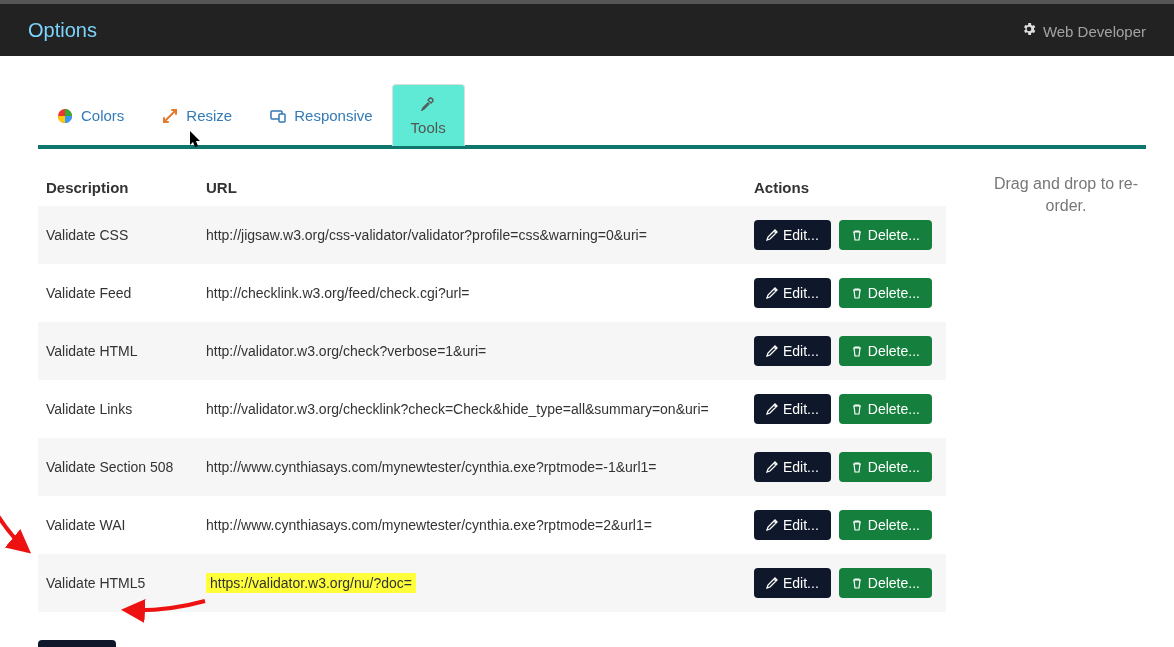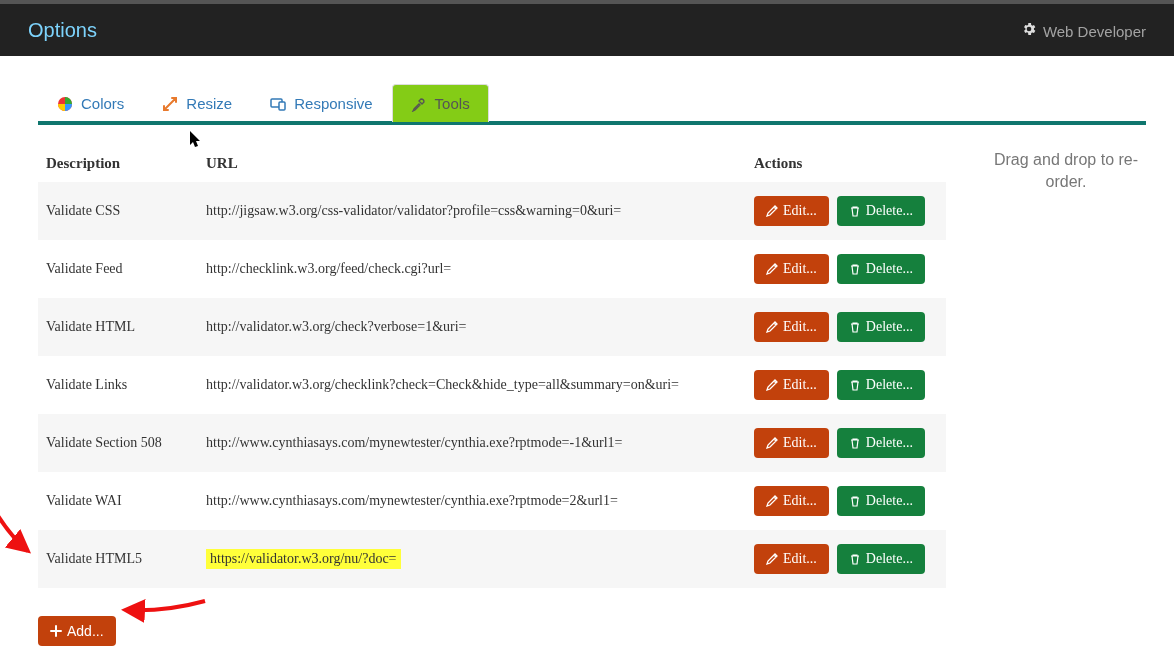--- a/index.html
+++ b/index.html
@@ -3,35 +3,35 @@
   <meta charset="utf-8">
   <style>
     * { box-sizing: border-box; margin: 0; padding: 0; }
     body { font-family: -apple-system, "Helvetica Neue", Arial, sans-serif; font-size: 14px; color: #333; background: #fff; }
     .header-bar { background: #222; color: #fff; height: 56px; display: flex; align-items: center; justify-content: space-between; padding: 0 28px; border-top: 4px solid #555; }
     .header-bar .title { font-size: 20px; color: #7dd3fc; }
     .header-right { display: flex; align-items: flex-end; gap: 6px; color: #a3a3a3; font-size: 15px; }
     .container { padding: 28px 28px 28px 38px; }
     .tabs { display: flex; border-bottom: 4px solid #0f766e; margin-bottom: 20px; }
     .tab { padding: 10px 18px; display: flex; align-items: center; gap: 8px; color: #337ab7; cursor: pointer; border: 1px solid transparent; border-bottom: none; border-radius: 4px 4px 0 0; margin-bottom: -1px; font-size: 15px; }
-    .tab.active { color: #555; border-color: #ddd; background: #84cc16; }
+    .tab.active { color: #555; border-color: #ddd; background: #5eead4; flex-direction: column; }
     .content-row { display: flex; gap: 40px; align-items: flex-start; }
     .table-wrap { flex: 1; max-width: 960px; }
     .side-note { width: 160px; color: #777; font-size: 16px; padding-top: 4px; line-height: 1.4; text-align: center; }
-    table { width: 100%; border-collapse: collapse; font-family: Liberation Serif, serif; }
+    table { width: 100%; border-collapse: collapse; }
     th { text-align: left; padding: 10px 8px; font-size: 15px; font-weight: 700; }
     td { padding: 14px 8px; font-size: 14px; color: #333; }
     tbody tr:nth-child(odd) { background: #f6f6f6; }
     tbody tr:nth-child(even) { background: #fff; }
     .col-desc { width: 160px; }
     .col-url { }
     .col-actions { width: 200px; }
     .actions-cell { display: flex; gap: 8px; }
     .btn { display: inline-flex; align-items: center; gap: 5px; border: none; border-radius: 4px; padding: 7px 12px; color: #fff; font-size: 14px; cursor: pointer; font-family: inherit; }
-    .btn-primary { background: #c2410c; }
+    .btn-primary { background: #0f172a; }
     .btn-danger  { background: #15803d; }
     .btn .icon-wrap { display: inline-flex; }
     .add-row { margin-top: 28px; }
     .highlight { background: #ffff3a; padding: 2px 4px; display: inline-block; }
     .arrow-svg { position: absolute; }
     .gear-icon svg { width: 16px; height: 16px; }
     .pencil svg, .trash svg, .plus svg { width: 12px; height: 12px; }
     .cursor-pointer { position: absolute; }
     .main-rel { position: relative; }
     .tab-icon { width: 16px; height: 16px; display: inline-flex; align-items: center; justify-content: center; }

